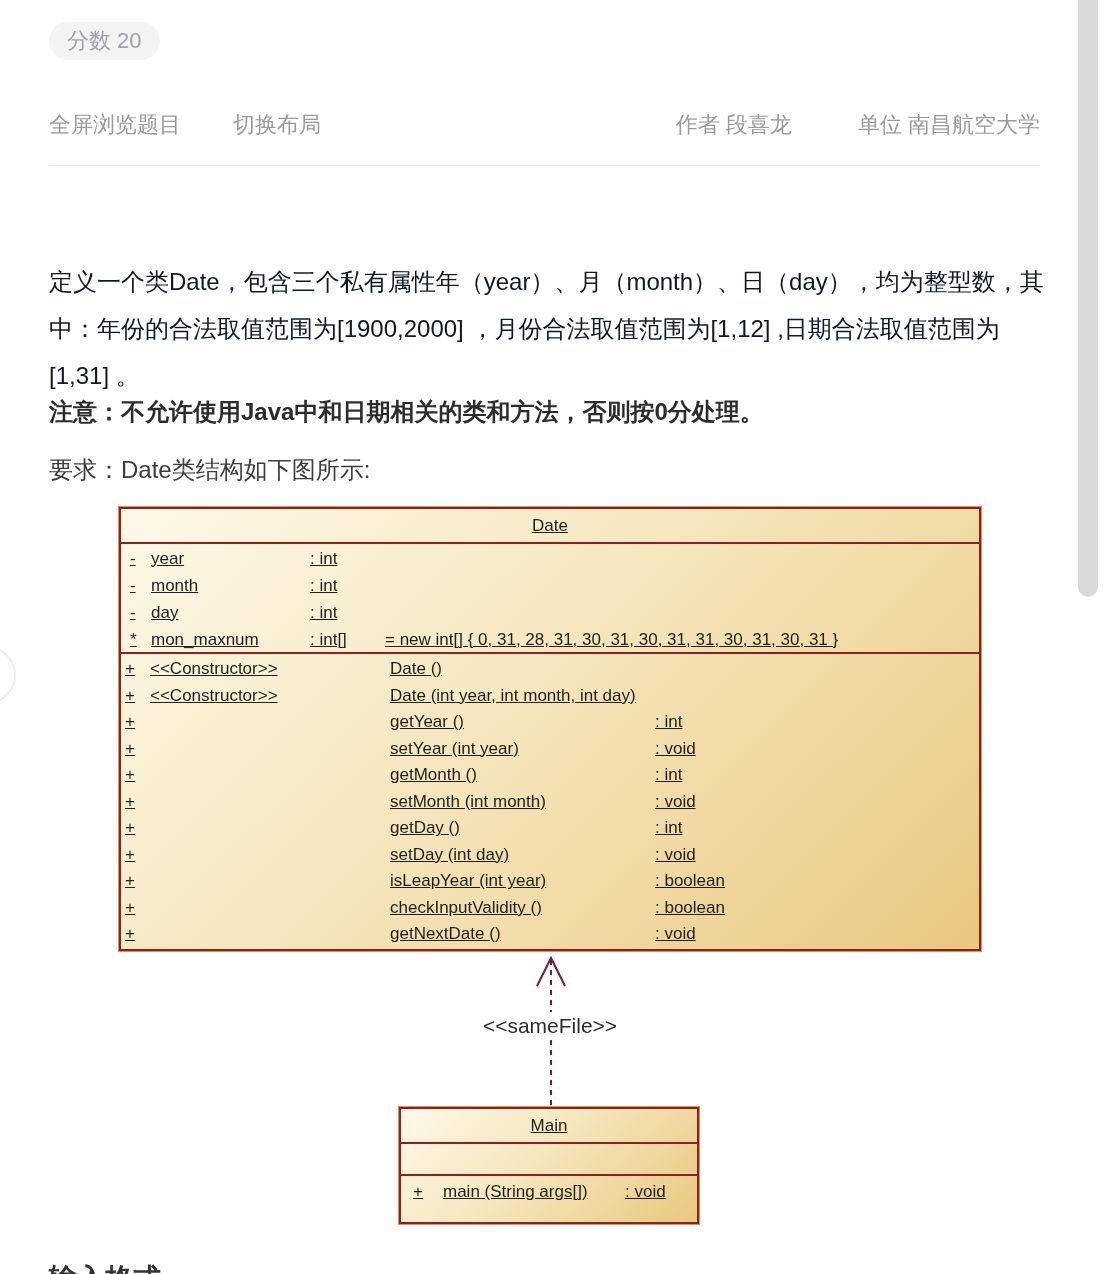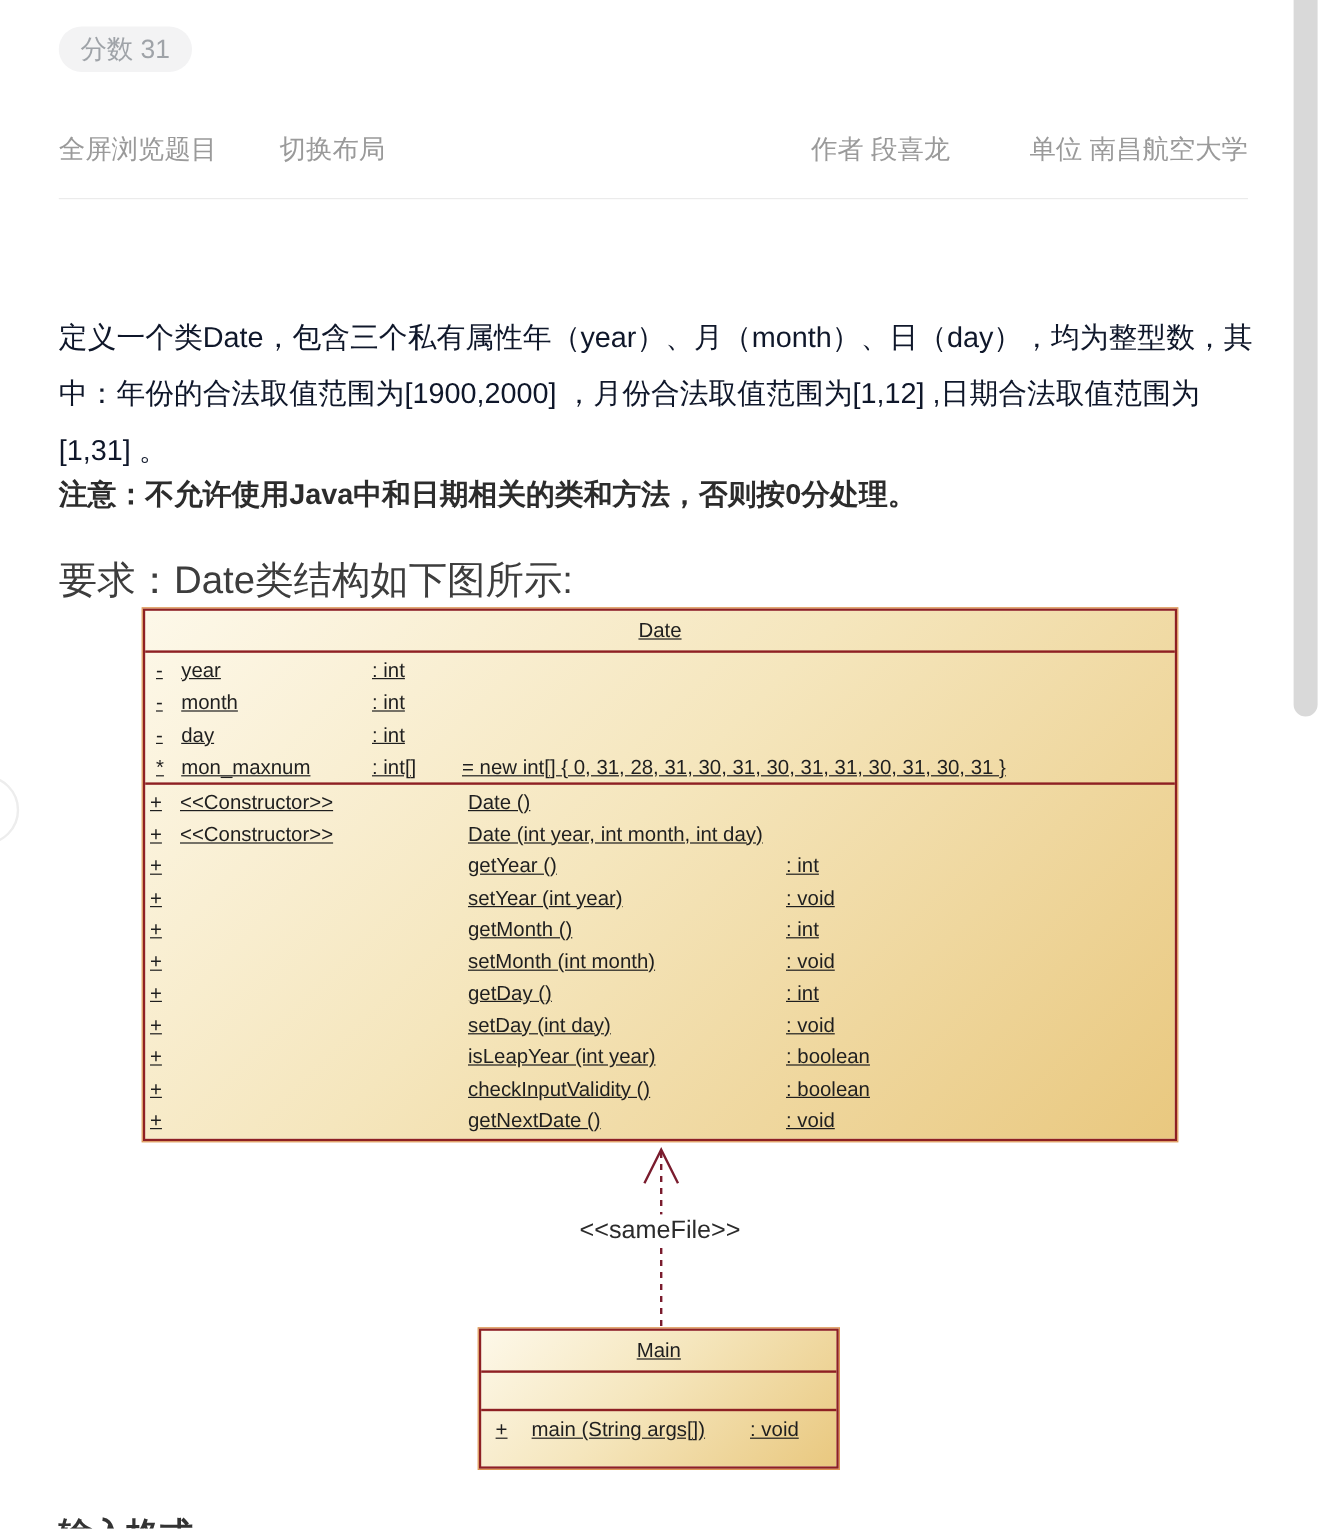--- a/index.html
+++ b/index.html
@@ -45,21 +45,21 @@
   .desc {
     position: absolute; left: 49px; top: 234px; width: 1006px;
     font-size: 24px; line-height: 47px; color: #0f172a;
   }
   .note {
     position: absolute; left: 49px; top: 372px; width: 1006px;
     font-size: 24px; font-weight: bold; color: #2c2c2c;
   }
   .req {
     position: absolute; left: 49px; top: 430px; width: 1006px;
-    font-size: 32px; color: #3d3d3d;
+    font-size: 24px; color: #3d3d3d;
   }
 
   
   .uml-box {
     position: absolute;
     border: 2px solid #8e2023;
     outline: 1px solid #dd9552;
     background: linear-gradient(135deg, #fdf8e9 0%, #f5e6bd 45%, #e9c87f 100%);
     font-size: 17px; color: #1f1f1f; text-decoration: underline;
   }
@@ -111,21 +111,21 @@
     position: absolute; left: 49px; top: 1260px;
     font-size: 28px; font-weight: bold; color: #333;
   }
 </style>
 </head>
 <body>
 
 <div class="page">
 
   <div class="title-row">
-    <span class="score-badge">分数 31</span>
+    <span class="score-badge">分数 20</span>
   </div>
 
   <div class="toolbar">
     <span class="link">全屏浏览题目</span>
     <span class="link">切换布局</span>
     <span class="right-group">
       <span>作者 段喜龙</span>
       <span>单位 南昌航空大学</span>
     </span>
   </div>

